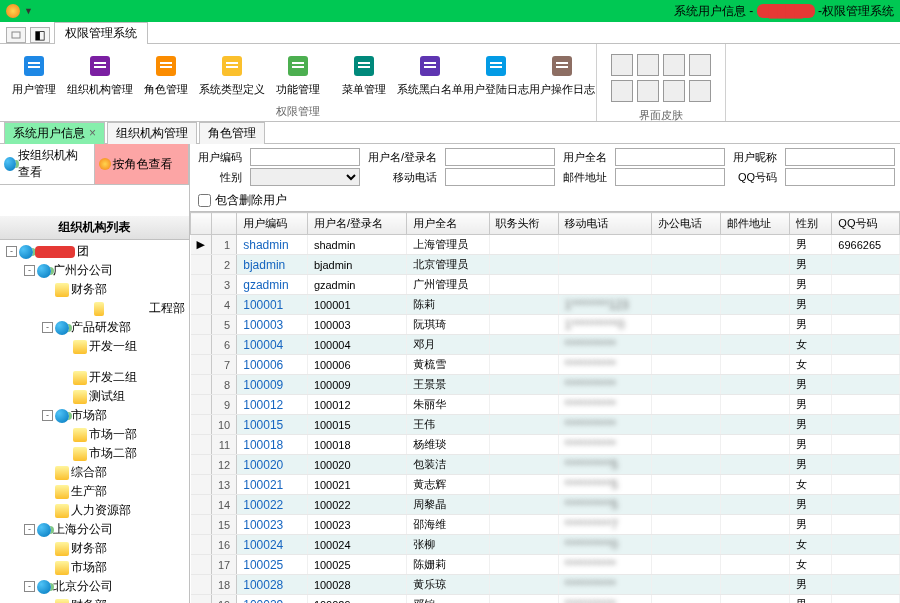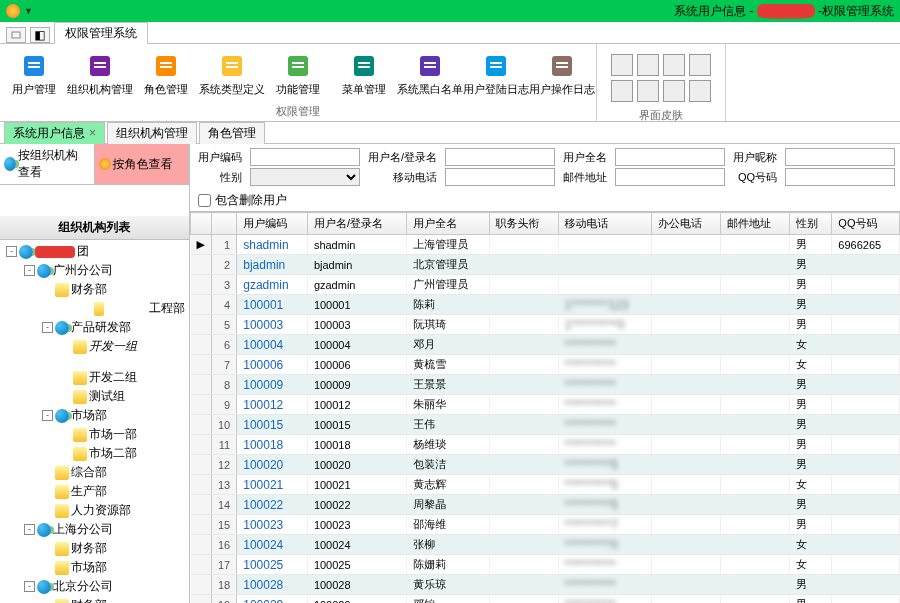--- a/index.html
+++ b/index.html
@@ -248,21 +248,21 @@
         <div class="tree-node" style="padding-left: 38px; gap: 45px;">
           <span style="width:11px;display:inline-block"></span>
           <span class="tree-icon ic-dept"></span>
           <span>工程部</span>
         </div>
         <div class="tree-node" style="padding-left: 38px;">
           <span class="expander">-</span>
           <span class="tree-icon ic-group"></span>
           <span>产品研发部</span>
         </div>
-        <div class="tree-node" style="padding-left: 56px; font-style: italic;">
+        <div class="tree-node" style="padding-left: 56px;">
           <span style="width:11px;display:inline-block"></span>
           <span class="tree-icon ic-dept"></span>
           <span>开发一组</span>
         </div>
         <div class="tree-node" style="padding-left: 56px; margin-top: 12px;">
           <span style="width:11px;display:inline-block"></span>
           <span class="tree-icon ic-dept"></span>
           <span>开发二组</span>
         </div>
         <div class="tree-node" style="padding-left: 56px;">

